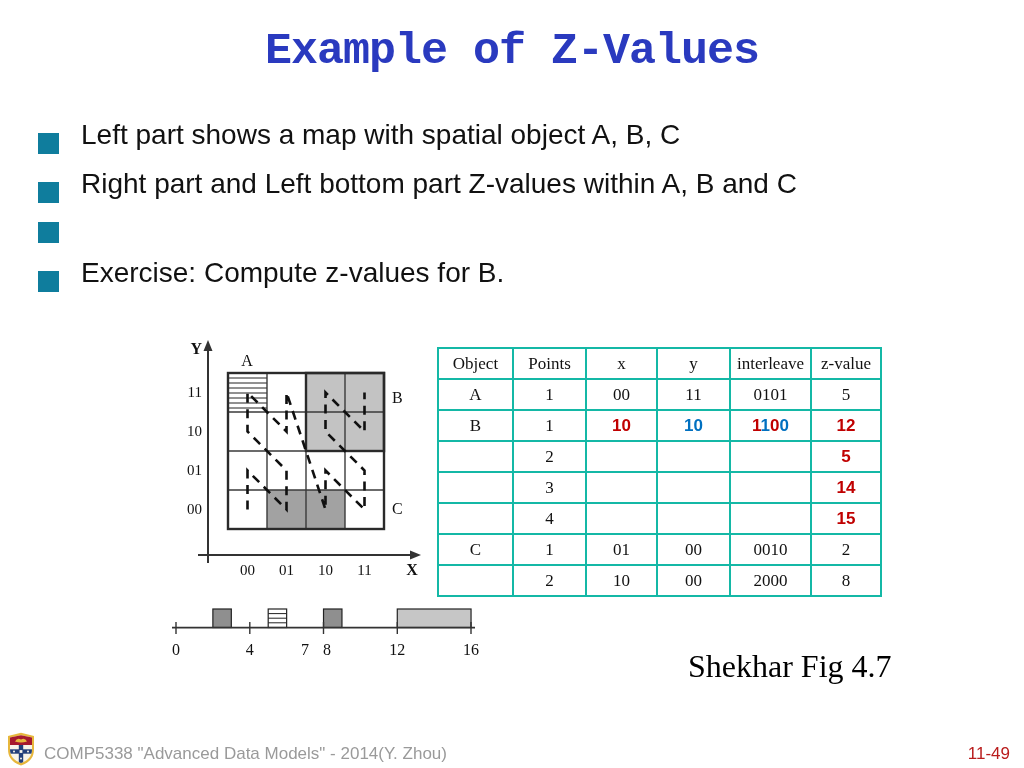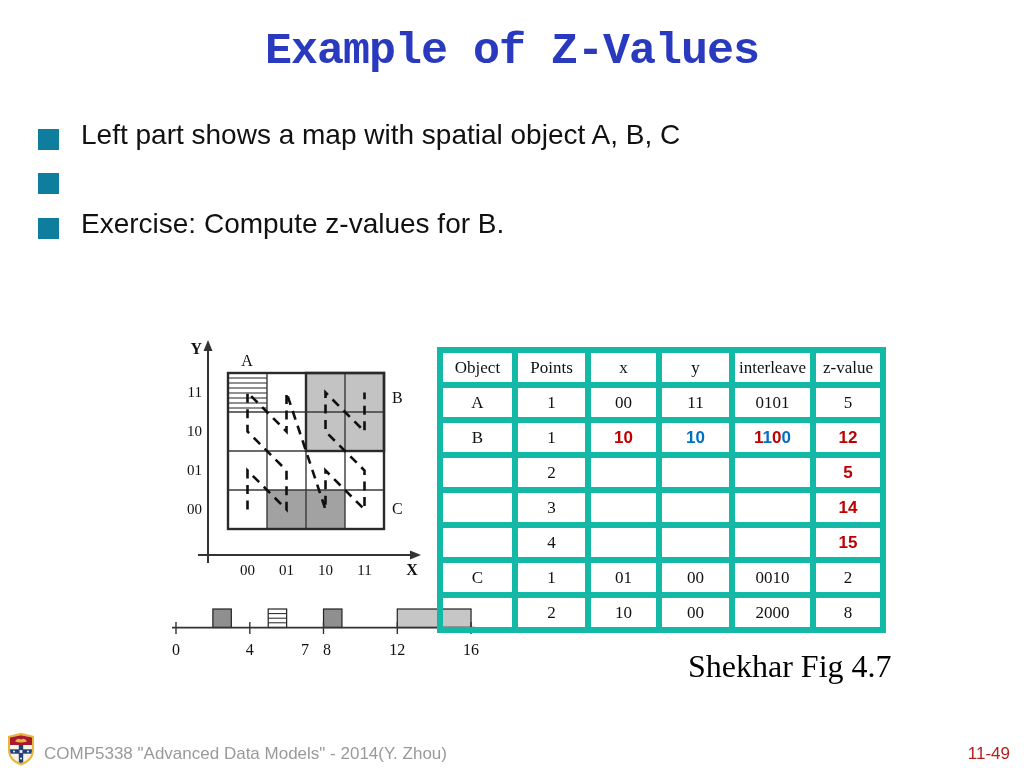--- a/index.html
+++ b/index.html
@@ -7,21 +7,21 @@
     position:relative;width:1024px;height:768px;background:#ffffff;
     overflow:hidden;font-family:"Liberation Sans",sans-serif;color:#1a1a1a;
   }
   
   .title{
     position:absolute;top:26px;left:0;width:1024px;text-align:center;
     font-size:45px;font-weight:bold;color:#2a3abf;letter-spacing:-1px;margin:0;font-family:Liberation Mono, monospace;
   }
   
   .bullets{position:absolute;left:36px;top:116px;width:960px;list-style:none;margin:0;padding:0;}
-  .bullets li{display:flex;align-items:center;margin-bottom:11px;}
+  .bullets li{display:flex;align-items:flex-end;margin-bottom:11px;}
   .bq{flex:0 0 auto;width:21px;height:21px;background:#0f7d9d;margin:8px 22px 0 2px;}
   .btxt{font-size:28px;line-height:38px;color:#111;}
   
   .mapfig{position:absolute;left:160px;top:335px;width:280px;height:245px;}
   .zline{position:absolute;left:158px;top:598px;width:345px;height:70px;}
   .fig-serif{font-family:"Liberation Serif",serif;}
   .gridline{stroke:#3a3a3a;stroke-width:1.4;}
   .gridthick{stroke:#2a2a2a;stroke-width:2.4;fill:none;}
   .axis{stroke:#333;stroke-width:2;}
   .stripe-line{stroke:#222;stroke-width:1;}
@@ -30,21 +30,21 @@
   .ticklabel{font-size:15px;fill:#111;}
   .iv-dark{fill:#8f8f8f;stroke:#222;stroke-width:1.2;}
   .iv-light{fill:#c6c6c6;stroke:#222;stroke-width:1.2;}
   .iv-striped{fill:#ffffff;stroke:#222;stroke-width:1.2;}
   
   .ztable{
     position:absolute;left:437px;top:347px;border-collapse:collapse;table-layout:fixed;
     font-family:"Liberation Serif",serif;font-size:17px;color:#111;
   }
   .ztable th,.ztable td{
-    border:6px solid #14b8a6;height:29px;padding:0 2px;text-align:center;
+    border:2px solid #14b8a6;height:29px;padding:0 2px;text-align:center;
     vertical-align:middle;font-weight:normal;overflow:hidden;white-space:nowrap;
   }
   .ztable .red,.ztable .blue{font-family:"Liberation Sans",sans-serif;font-weight:bold;}
   .ztable .red{color:#c00000;}
   .ztable .blue{color:#0070c0;}
   
   .caption{position:absolute;left:688px;top:648px;font-family:"Liberation Serif",serif;
     font-size:32px;color:#000;}
   
   .footer-logo{position:absolute;left:6px;top:732px;width:30px;height:34px;}
@@ -55,20 +55,24 @@
 <body>
 
 <div class="slide">
 
   <h1 class="title">Example of Z-Values</h1>
 
   <ul class="bullets">
     <li>
       <span class="bq"></span>
       <span class="btxt">Left part shows a map with spatial object A, B, C</span>
+    </li>
+    <li>
+      <span class="bq"></span>
+      <span class="btxt">Right part and Left bottom part Z-values within A, B and C</span>
     </li>
     <li>
       <span class="bq"></span>
     </li>
     <li>
       <span class="bq"></span>
       <span class="btxt">Exercise: Compute z-values for B.</span>
     </li>
   </ul>
 

